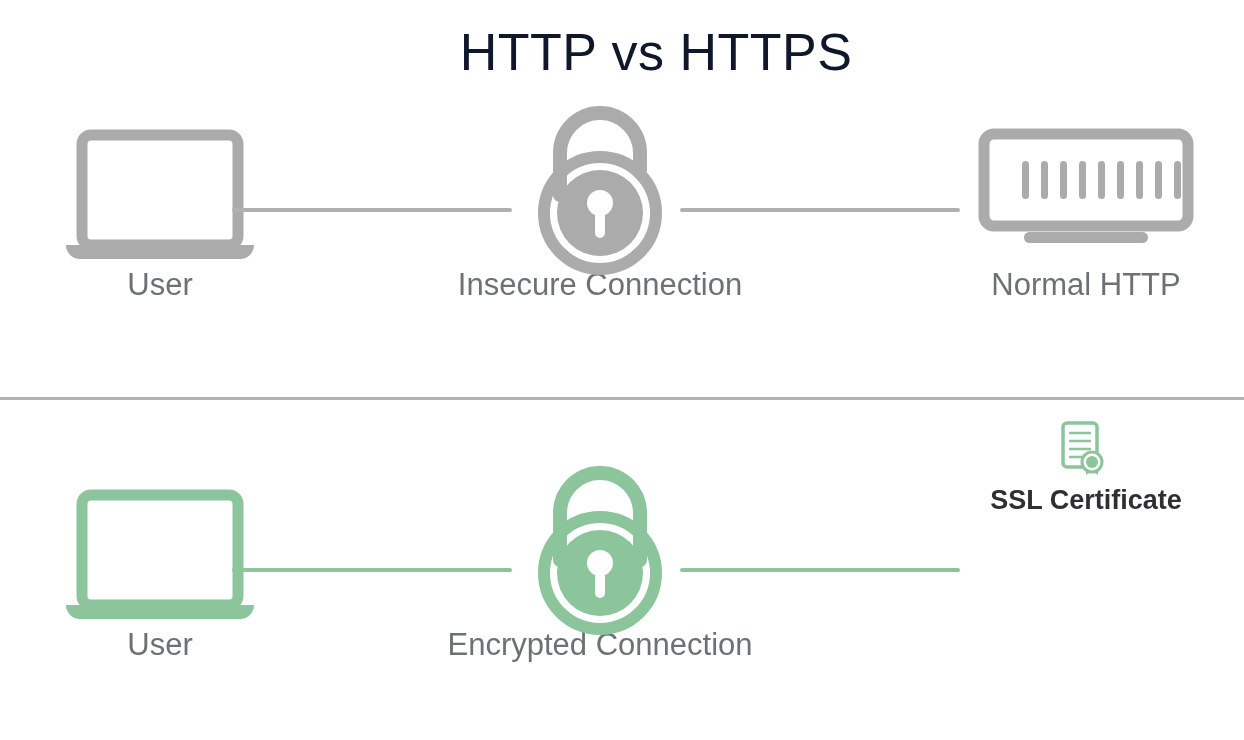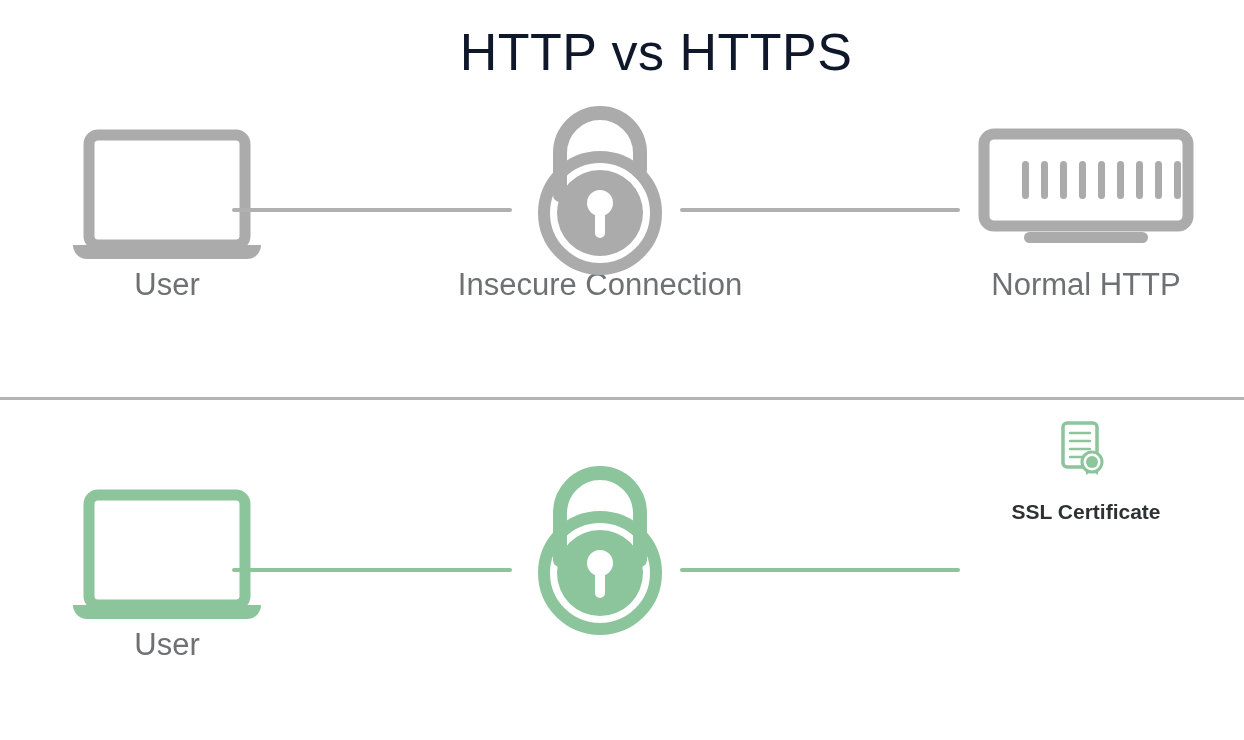--- a/index.html
+++ b/index.html
@@ -54,21 +54,21 @@
     width: 1244px;
     height: 3px;
     background: #b4b4b4;
   }
 
   
   .cell {
     position: absolute;
     text-align: center;
   }
-  .cell-user   { left: 15px;   width: 236px; padding-left: 34px; }
+  .cell-user   { left: 8px;   width: 236px; padding-left: 34px; }
   .cell-lock   { left: 404px; width: 392px; }
   .cell-server { left: 952px; width: 268px; }
 
   .icon-slot {
     position: relative;
     height: 155px;
     display: flex;
     align-items: center;
     justify-content: center;
   }
@@ -100,25 +100,25 @@
     width: 268px;
     text-align: center;
   }
   .ssl-badge-row {
     display: flex;
     justify-content: center;
     align-items: flex-end;
     height: 60px;
   }
   .ssl-label {
-    font-size: 21px;
+    font-size: 27px;
     font-weight: 700;
     color: #2e3033;
     line-height: 28px;
-    margin-top: 20px;
+    margin-top: 8px;
     white-space: nowrap;
   }
 
   svg { display: block; }
 </style>
 </head>
 <body>
 
 <div id="diagram">
 
@@ -206,20 +206,21 @@
           <svg width="170" height="175" viewBox="0 0 170 175" aria-hidden="true">
 
             <path d="M45 100 V53 a40 40 0 0 1 80 0 V100" fill="none" stroke="#8CC49C" stroke-width="14" stroke-linecap="round"></path>
             <circle cx="85" cy="113" r="56" fill="none" stroke="#8CC49C" stroke-width="12"></circle>
             <circle cx="85" cy="113" r="43" fill="#8CC49C"></circle>
             <circle cx="85" cy="103" r="13" fill="#FFFFFF"></circle>
             <rect x="80" y="108" width="10" height="30" rx="5" fill="#FFFFFF"></rect>
           </svg>
         </span>
       </div>
+      <div class="caption">Encrypted Connection</div>
     </div>
 
   </div>
 
   <div class="conn conn-left-https"></div>
   <div class="conn conn-right-https"></div>
 
   <div class="ssl-block">
     <div class="ssl-badge-row">
       <span>

